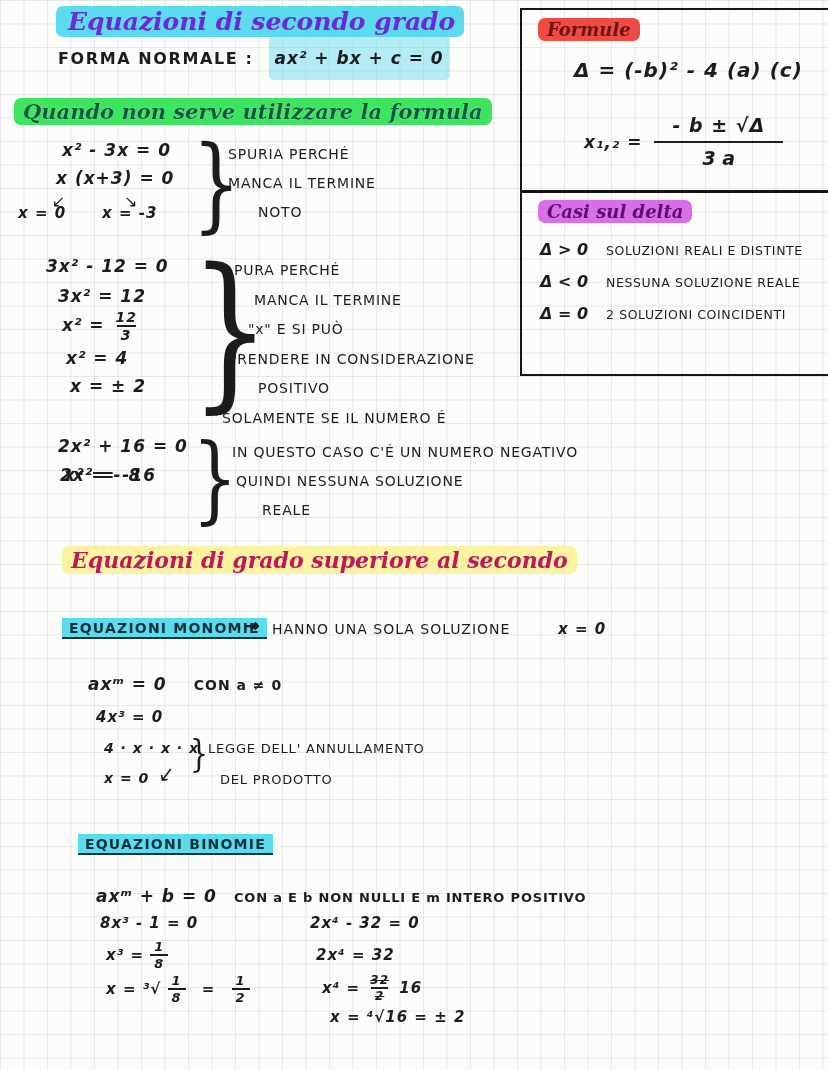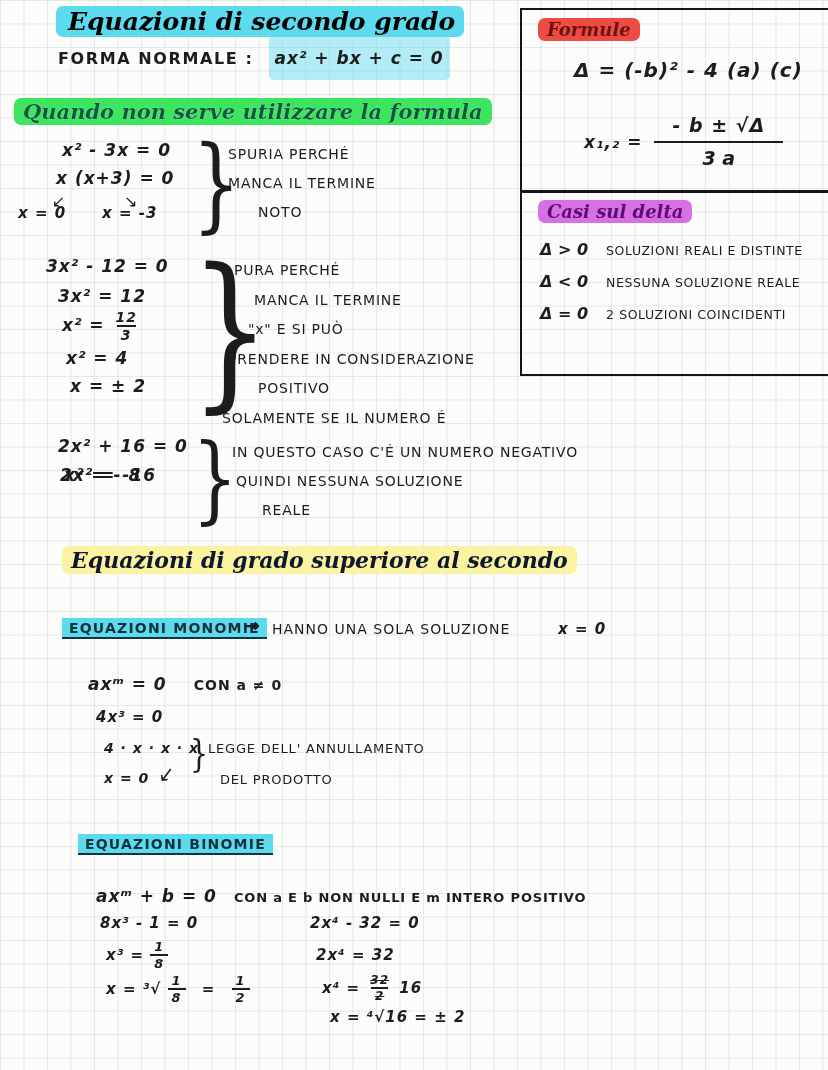--- a/index.html
+++ b/index.html
@@ -9,24 +9,24 @@
     font-family:"DejaVu Sans",sans-serif;
     background-color:#fcfcfa;
     background-image:
       linear-gradient(rgba(110,135,150,.16) 1px, transparent 1px),
       linear-gradient(90deg, rgba(110,135,150,.16) 1px, transparent 1px);
     background-size:23.5px 23.5px;
   }
   .abs{position:absolute;white-space:nowrap;}
   .script{font-family:"DejaVu Serif",serif;font-style:italic;font-weight:bold;}
   .hl{display:inline-block;padding:1px 9px;border-radius:7px;}
-  .hl-cyan{background:#5cdaee;color:#000000;padding-left:12px;}
+  .hl-cyan{background:#5cdaee;color:#6d28d9;padding-left:12px;}
   .hl-cyan-light{background:rgba(92,218,238,.45);border-radius:5px;padding:12px 6px;}
   .hl-green{background:#3de45e;color:#0a5a3c;text-shadow:0 0 1px #eafff0;}
-  .hl-yellow{background:#fbf3a2;color:#0f172a;}
+  .hl-yellow{background:#fbf3a2;color:#be185d;}
   .hl-red{background:#ee4b44;color:#6d120e;}
   .hl-purple{background:#d96fe7;color:#5c0d72;}
   .label{font-weight:bold;font-size:16px;letter-spacing:1.6px;}
   .eq{font-style:italic;font-weight:bold;font-size:17px;letter-spacing:1px;}
   .eq-sm{font-style:italic;font-weight:bold;font-size:15px;letter-spacing:1px;}
   .note{font-size:14px;letter-spacing:.8px;line-height:29px;}
   .note-line{white-space:nowrap;}
   .brace{
     position:absolute;font-family:"DejaVu Serif",serif;line-height:1;
     transform:scaleX(.75);transform-origin:left center;font-weight:normal;

